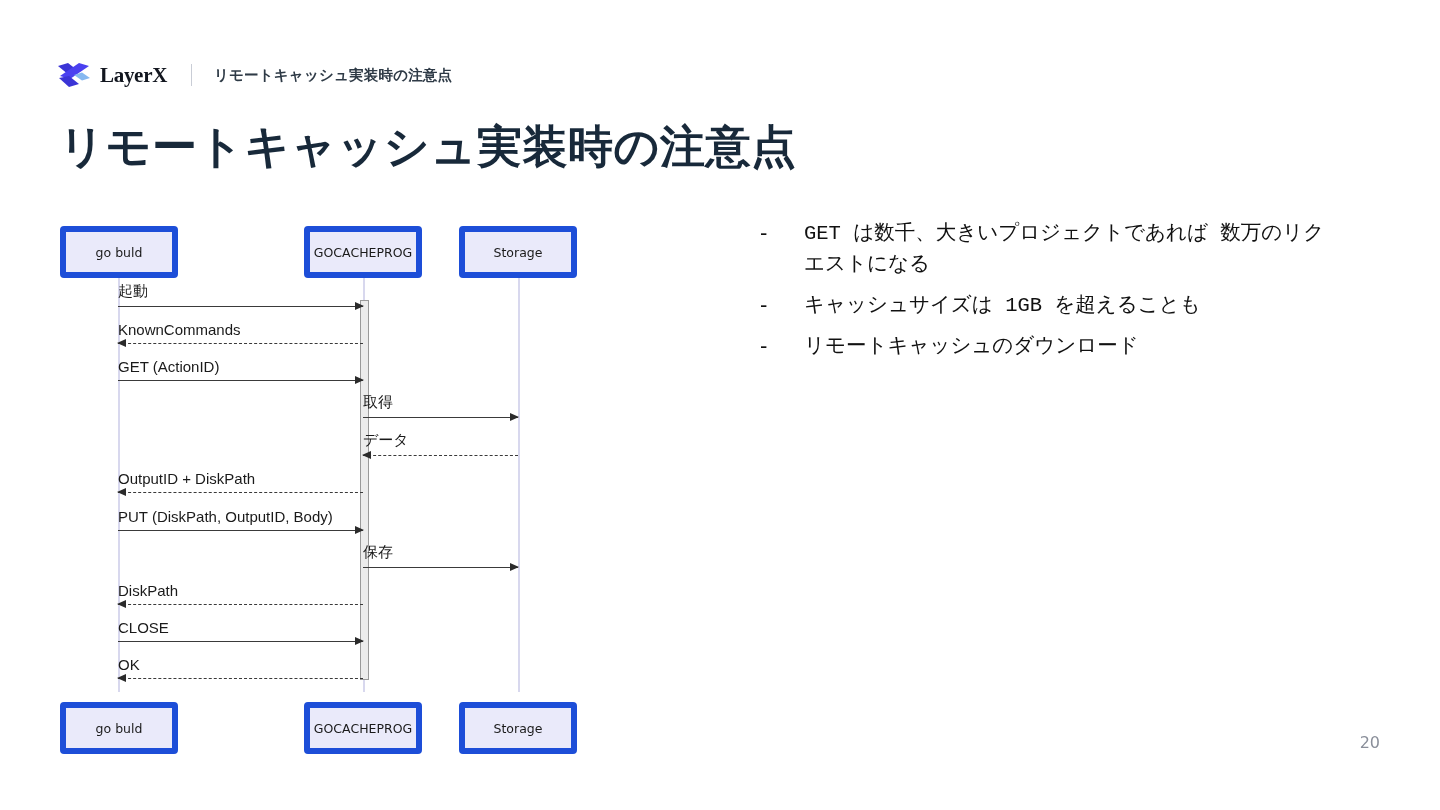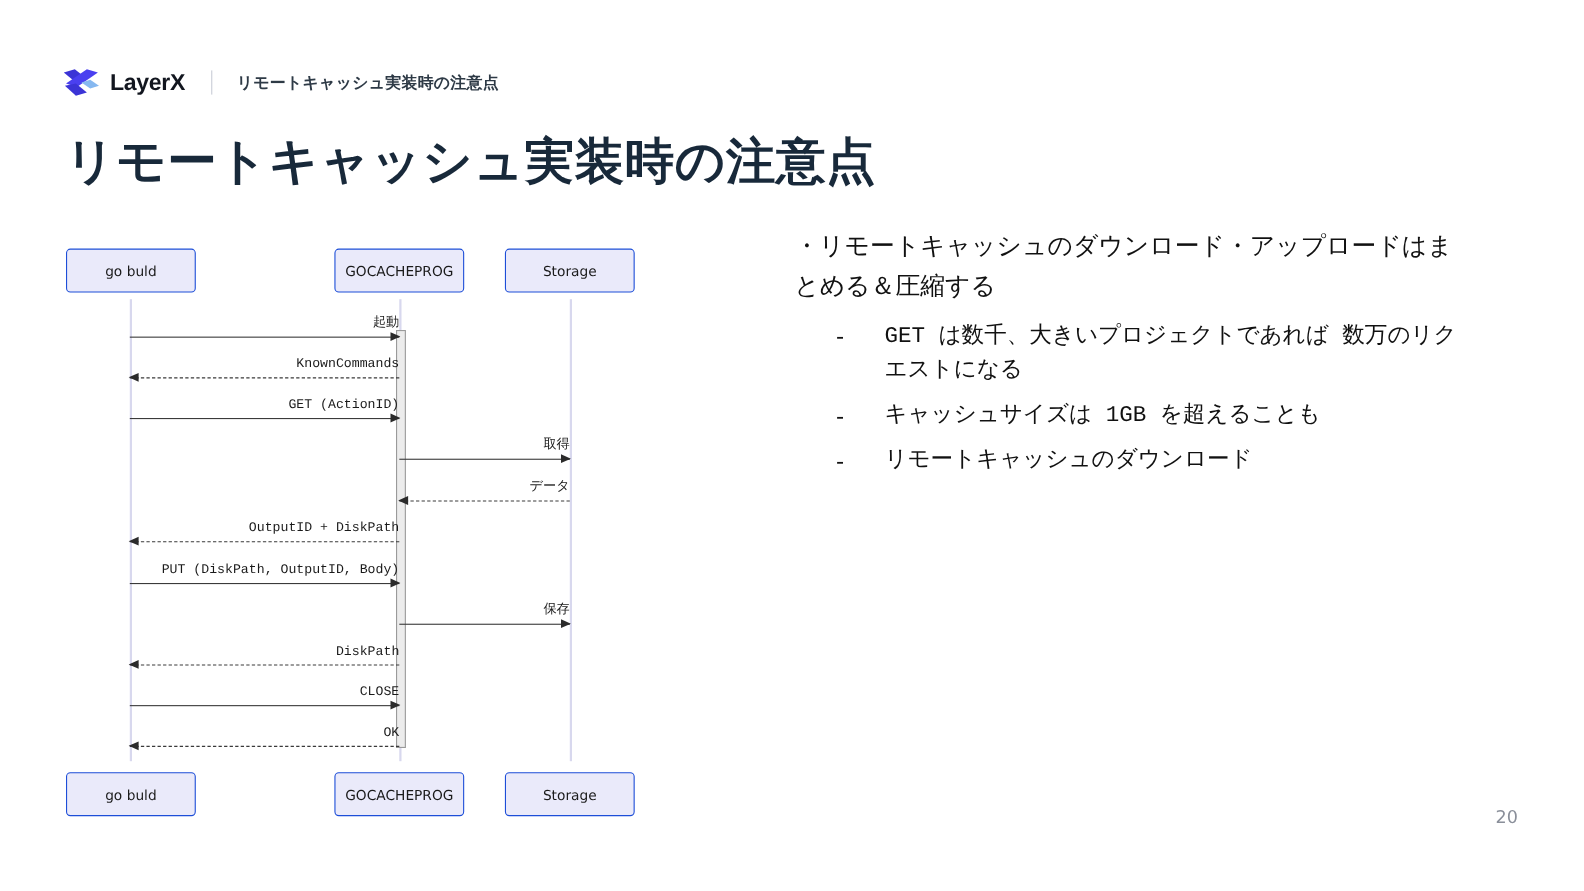--- a/index.html
+++ b/index.html
@@ -33,20 +33,21 @@
     flex: none;
     margin-right: 9px;
   }
   .logo-word {
     font-size: 21px;
     font-weight: bold;
     color: #12161f;
     letter-spacing: -0.3px;
     line-height: 1;
     margin-top: 1px;
+    font-family: Liberation Serif, serif;
   }
   .header-divider {
     width: 1px;
     height: 22px;
     background: #c9cdd6;
     margin: 0 22px 0 24px;
   }
   .header-subtitle {
     font-size: 14.5px;
     font-weight: bold;
@@ -112,23 +113,23 @@
   .lifeline {
     position: absolute;
     width: 2px;
     background: #d8d8ee;
     top: 58px;
     height: 420px;
   }
   .actor-box {
     position: absolute;
     background: #eaeafa;
-    border: 1px solid #1d4ed8;
+    border: 6px solid #1d4ed8;
     border-radius: 4px;
-    height: 40px;
+    height: 52px;
     display: flex;
     align-items: center;
     justify-content: center;
     font-size: 12.5px;
     color: #1a1a1a;
     font-family: "DejaVu Sans", sans-serif;
   }
   .activation {
     position: absolute;
     width: 9px;
@@ -163,25 +164,25 @@
     border-left: 9px solid #2b2b2b;
   }
   .msg-head.left {
     left: -1px;
     border-right: 9px solid #2b2b2b;
   }
   .msg-label {
     position: absolute;
     bottom: 6px;
     width: 100%;
-    text-align: right;
-    font-size: 12px;
+    text-align: left;
+    font-size: 15px;
     color: #1a1a1a;
     white-space: nowrap;
-    font-family: Liberation Mono, monospace;
+    font-family: Liberation Sans, sans-serif;
   }
 
   
   .page-number {
     position: absolute;
     right: 60px;
     top: 733px;
     font-size: 16px;
     color: #8a8f9a;
     font-family: "DejaVu Sans", sans-serif;
@@ -270,21 +271,20 @@
       </div>
       <div class="actor-box" style="left: 3px; top: 12px; width: 118px;">go buld</div>
       <div class="actor-box" style="left: 247px; top: 12px; width: 118px;">GOCACHEPROG</div>
       <div class="actor-box" style="left: 402px; top: 12px; width: 118px;">Storage</div>
       <div class="actor-box" style="left: 3px; top: 488px; width: 118px;">go buld</div>
       <div class="actor-box" style="left: 247px; top: 488px; width: 118px;">GOCACHEPROG</div>
       <div class="actor-box" style="left: 402px; top: 488px; width: 118px;">Storage</div>
     </div>
 
   <div class="content-right" id="content-right">
-      <div class="bullet-main">・リモートキャッシュのダウンロード・アップロードはまとめる＆圧縮する</div>
       <div class="sub-list">
         <div class="sub-item">
           <span class="sub-dash">-</span>
           <span class="sub-text">GET は数千、大きいプロジェクトであれば 数万のリクエストになる</span>
         </div>
         <div class="sub-item">
           <span class="sub-dash">-</span>
           <span class="sub-text">キャッシュサイズは 1GB を超えることも</span>
         </div>
         <div class="sub-item">

